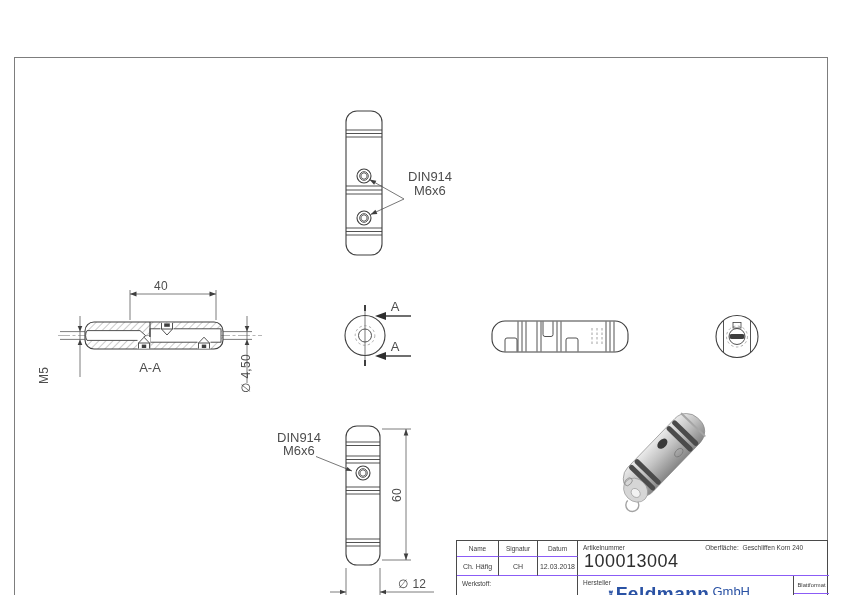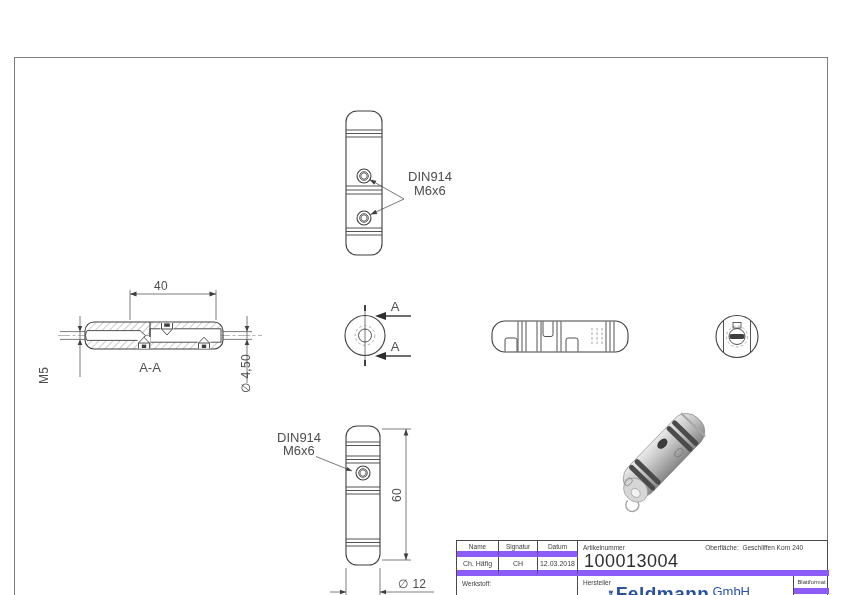--- a/index.html
+++ b/index.html
@@ -7,21 +7,21 @@
   .page { position:relative; width:842px; height:595px; background:#ffffff; overflow:hidden;margin-top:43px; }
   .frame { position:absolute; left:14px; top:14px; width:814px; height:564px; border:1.5px solid #7d7d7d; }
   svg text { fill:#4d4d4d; }
   .dim-text { font-size:12px; letter-spacing:0.3px; }
   .dim-text-lg { font-size:13px; }
 
   
   .tblock { position:absolute; left:456px; top:497px; width:372px; height:81px; border:1px solid #4a4a4a; background:#fff; color:#3c3c3c; }
   .tb-cell { position:absolute; overflow:hidden; }
   .b-r { border-right:1px solid #4a4a4a; }
-  .b-b { border-bottom:6px solid #8b5cf6; }
+  .b-b { border-bottom:1px solid #8b5cf6; }
   .lbl { font-size:6.5px; color:#3c3c3c; }
   .lbl-abs { position:absolute; left:5px; top:3px; }
   .ctr { display:flex; align-items:center; justify-content:center; }
   .artnr { position:absolute; left:6px; top:10px; font-size:18px; color:#2e2e2e; letter-spacing:0.5px; }
   .small-row { font-size:6px; line-height:9px; padding-left:5px; }
   .a4 { font-size:12px; color:#2e2e2e; }
 
   
   .logo { position:absolute; left:30px; top:9px; width:142px; }
   .logo-line1 { display:flex; align-items:flex-start; border-bottom:2px solid #2a52a4; padding-bottom:1px; }

